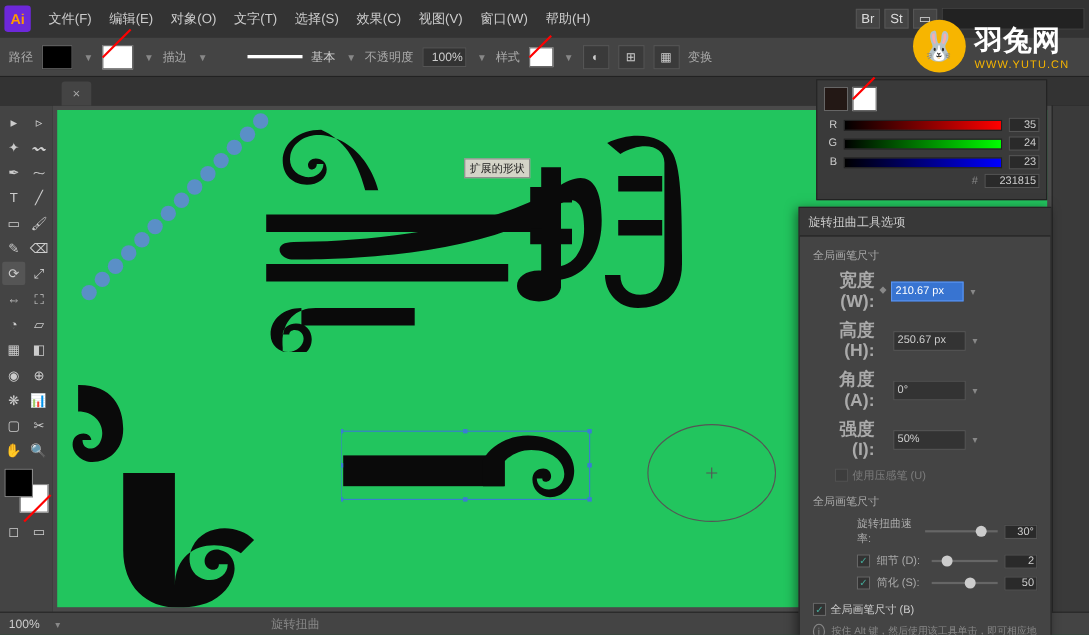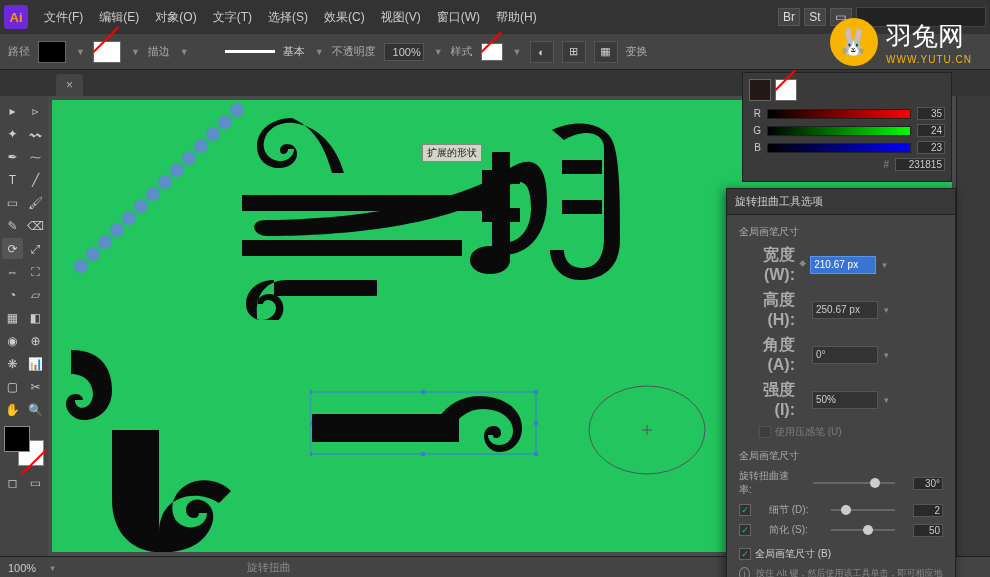--- a/index.html
+++ b/index.html
@@ -50,35 +50,35 @@
 .color-val { width: 28px; text-align: right; background: #2a2a2a; border: 1px solid #555; padding: 0 2px; }
 
 .dialog { position: absolute; left: 726px; top: 188px; width: 230px; background: #444; border: 1px solid #222; color: #ccc; font-size: 11px; box-shadow: -2px 2px 10px rgba(0,0,0,.5); }
 .dialog-title { background: #383838; padding: 5px 8px; font-size: 11px; border-bottom: 1px solid #222; }
 .dialog-body { padding: 10px 12px; }
 .section-label { color: #aaa; font-size: 10px; margin-bottom: 6px; }
 .field-row { display: flex; align-items: center; margin-bottom: 6px; gap: 4px; }
 .field-label { width: 56px; text-align: right; font-size: 16px; color: #aaa; font-weight: bold; }
 .field-input { width: 66px; height: 18px; background: #333; border: 1px solid #555; color: #ccc; font-size: 10px; padding: 0 3px; }
 .field-input.selected { background: #3874d1; border-color: #5a94f1; color: #fff; }
-.slider-row { display: flex; align-items: center; margin-bottom: 6px; gap: 18px; }
+.slider-row { display: flex; align-items: center; margin-bottom: 6px; gap: 6px; margin-left: 40px; }
 .slider-label { width: 56px; font-size: 10px; color: #aaa; }
 .slider-track { flex: 1; height: 2px; background: #666; position: relative; }
 .slider-thumb { position: absolute; width: 10px; height: 10px; background: #ccc; border-radius: 50%; top: -4px; }
 .slider-val { width: 30px; text-align: right; background: #2a2a2a; border: 1px solid #555; font-size: 10px; padding: 0 2px; }
 .checkbox { width: 12px; height: 12px; background: #333; border: 1px solid #666; display: inline-flex; align-items: center; justify-content: center; font-size: 9px; color: #4a9; }
 .dialog-buttons { display: flex; gap: 8px; justify-content: center; padding: 8px; border-top: 1px solid #333; flex-direction: column; }
 .dlg-btn { padding: 3px 16px; border: 1px solid #666; border-radius: 10px; background: #3a3a3a; font-size: 11px; color: #ccc; cursor: pointer; }
 .info-icon { display: inline-block; width: 14px; height: 14px; border: 1px solid #888; border-radius: 50%; text-align: center; line-height: 12px; font-size: 9px; color: #888; }
 
 .status-bar { height: 22px; background: #444; border-top: 1px solid #222; display: flex; align-items: center; padding: 0 8px; color: #ccc; font-size: 11px; gap: 12px; }
 
 .logo { position: absolute; right: 18px; top: 18px; display: flex; align-items: center; gap: 8px; color: #fff; }
 .logo-icon { width: 48px; height: 48px; background: #f7b500; border-radius: 50%; display: flex; align-items: center; justify-content: center; font-size: 26px; }
-.logo-text { font-size: 26px; font-weight: normal; }
+.logo-text { font-size: 26px; font-weight: bold; }
 .logo-url { font-size: 10px; color: #f7b500; letter-spacing: 1px; }
 </style>
 </head>
 <body>
 
 <div class="app-bar">
   <div class="app-icon">Ai</div>
   <div class="menu-item">文件(F)</div>
   <div class="menu-item">编辑(E)</div>
   <div class="menu-item">对象(O)</div>

